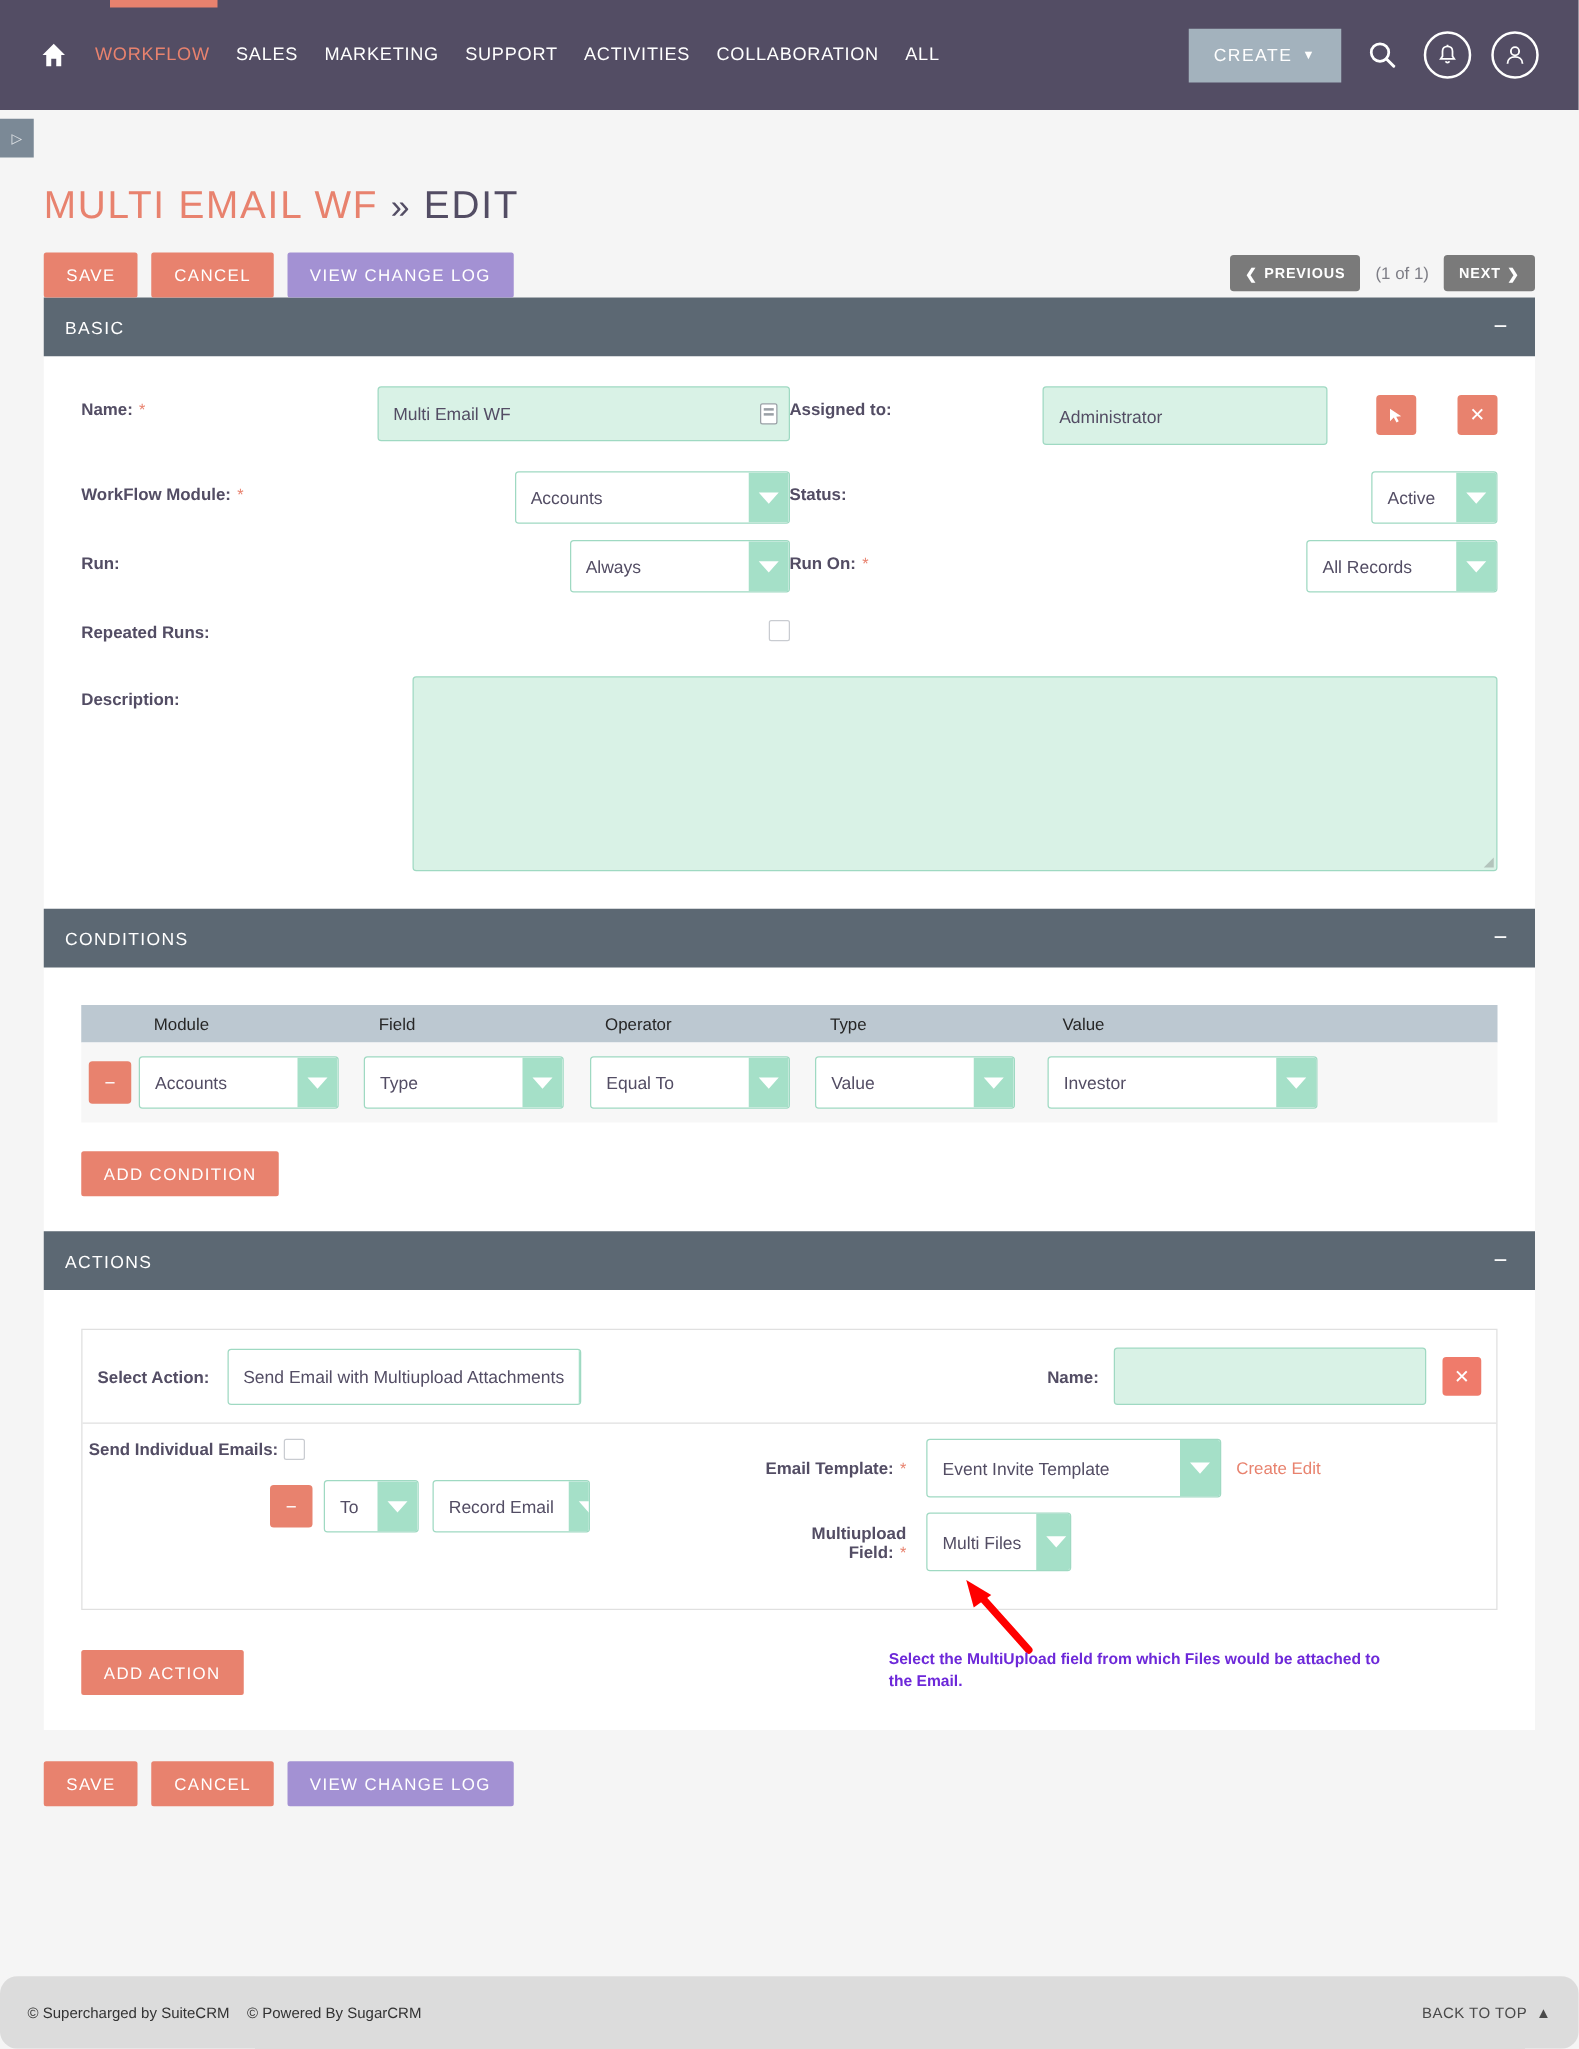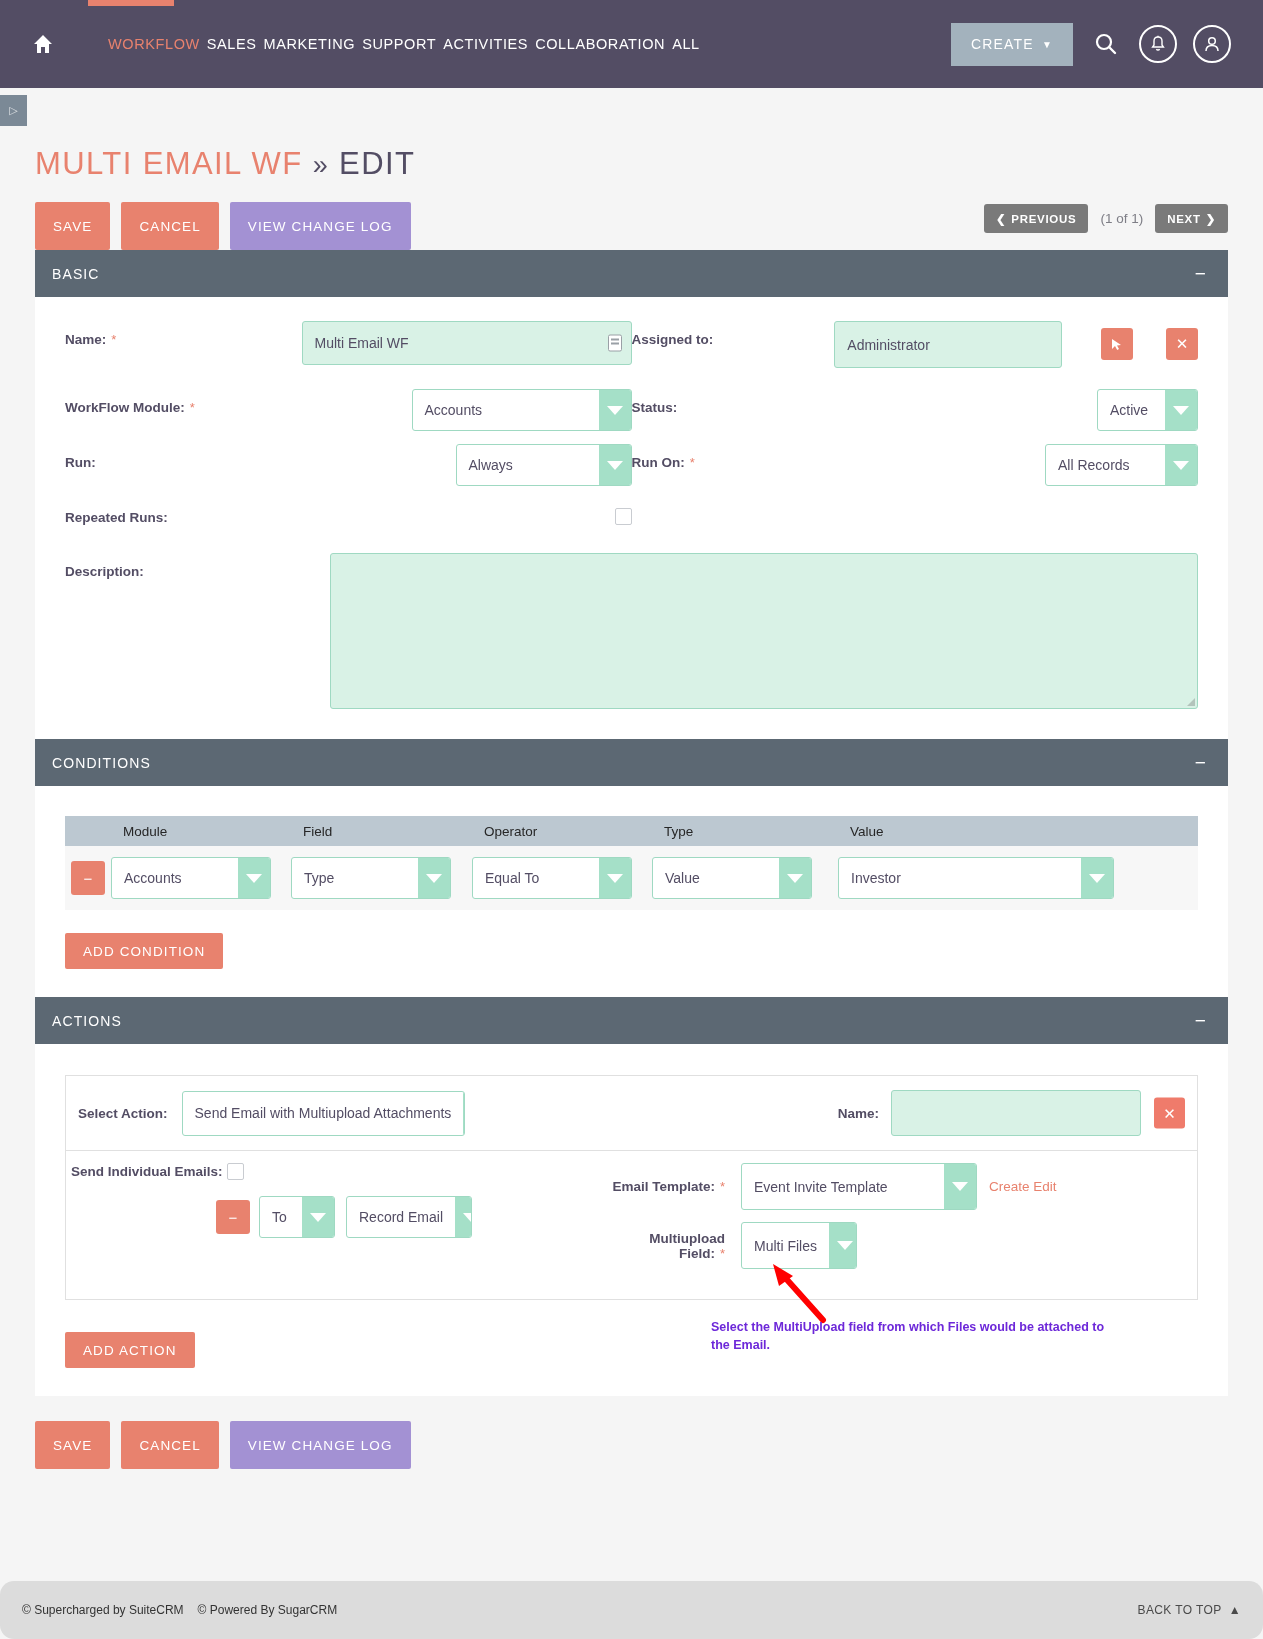--- a/index.html
+++ b/index.html
@@ -28,21 +28,21 @@
     left:88px; top:0;
     width:86px; height:6px;
     background:#e8826e;
   }
   .home-icon {
     width:22px; height:22px;
     margin-right:22px;
     display:flex; align-items:center; justify-content:center;
   }
   .home-icon svg { display:block; }
-  .navlinks { display:flex; align-items:flex-end; gap:7px;margin-left:32px; }
+  .navlinks { display:flex; align-items:flex-end; gap:21px; }
   .navlink {
     color:#ffffff;
     font-size:14.5px;
     letter-spacing:0.6px;
     text-decoration:none;
     font-weight:400;
     cursor:pointer;
     white-space:nowrap;
   }
   .navlink.active { color:#e8826e; }
@@ -98,21 +98,21 @@
   .page-title .sep { color:#534d64; font-size:27px; }
 
   .btnrow { margin-top:20px; display:flex; align-items:center; gap:11px; position:relative; }
   .btn {
     border:none;
     color:#fff;
     font-family:inherit;
     font-size:13.5px;
     letter-spacing:1.1px;
     padding:0 18px;
-    height:48px;
+    height:36px;
     cursor:pointer;
     border-radius:2px;
   }
   .btn-primary { background:#e8826e; }
   .btn-purple { background:#a391d3; }
 
   .pager {
     position:absolute;
     right:0; top:2px;
     display:flex; align-items:center; gap:12px;
@@ -578,21 +578,21 @@
             <span class="arrow"></span>
           </span>
         </span>
         <span class="c-w4">
           <span class="ddl" style="width:160px;">
             <span class="val">Value</span>
             <span class="arrow"></span>
           </span>
         </span>
         <span class="c-w5">
-          <span class="ddl" style="width:276px;gap:28px;">
+          <span class="ddl" style="width:216px;gap:28px;">
             <span class="val">Investor</span>
             <span class="arrow"></span>
           </span>
         </span>
       </div>
 
       <button class="addbtn">ADD CONDITION</button>
     </div>
   </div>
 

